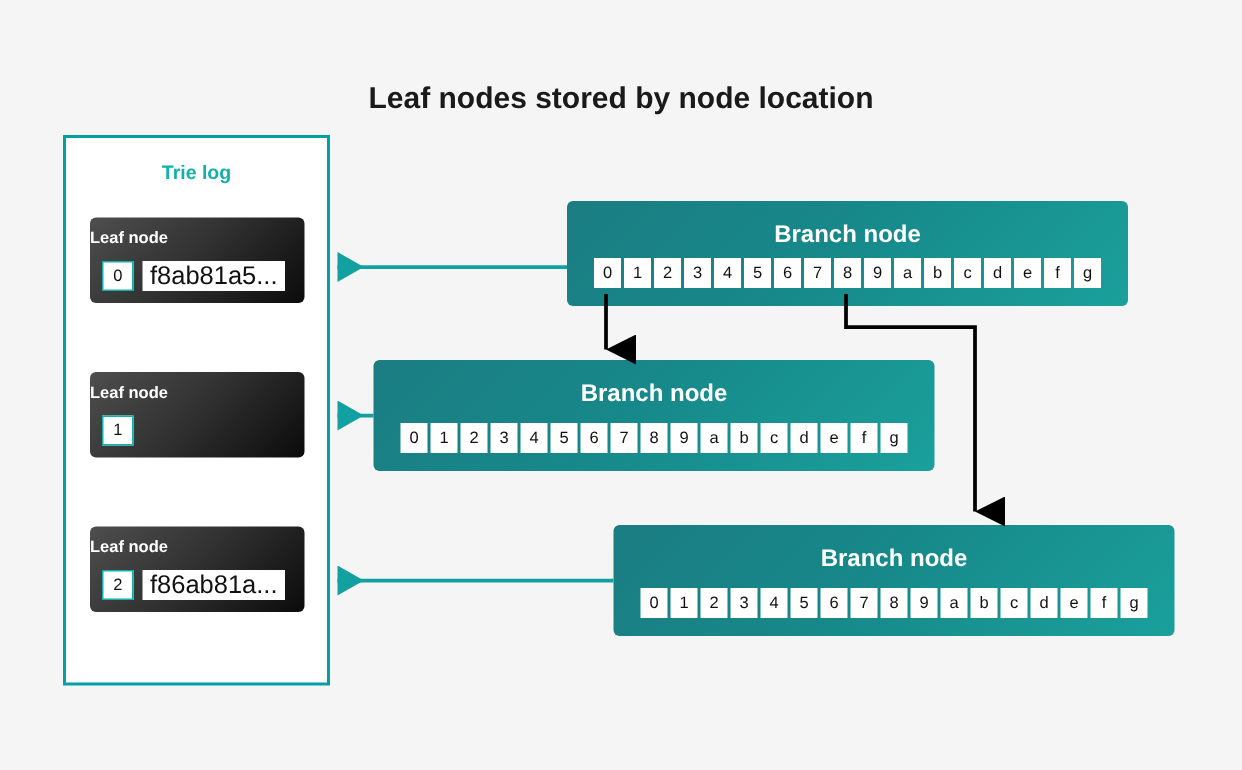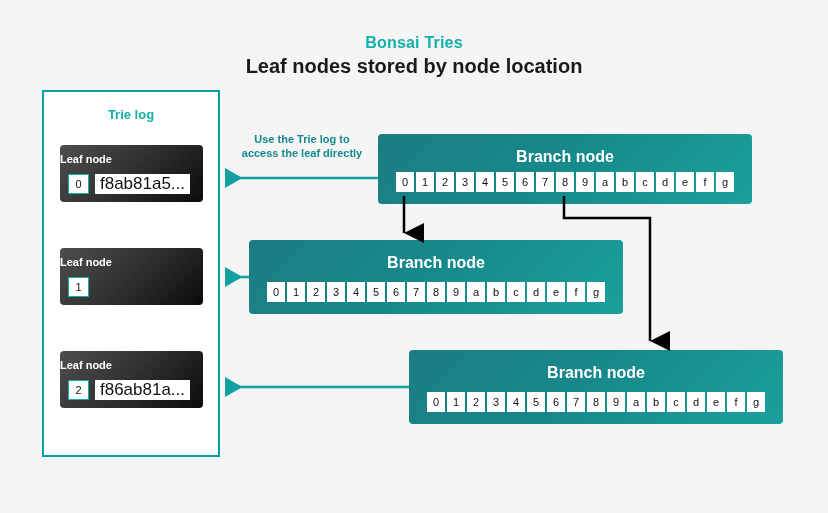--- a/index.html
+++ b/index.html
@@ -168,21 +168,20 @@
     width: 828px; height: 513px;
     z-index: 4;
     pointer-events: none;
   }
 </style>
 </head>
 <body>
 
 <div class="canvas">
 
-  <div class="title">Bonsai Tries</div>
   <div class="subtitle">Leaf nodes stored by node location</div>
 
   <div class="trielog-panel"></div>
   <div class="trielog-title">Trie log</div>
 
   <div class="leaf leaf-0">
     <div class="leaf-title">Leaf node</div>
     <div class="leaf-row">
       <div class="leaf-index">0</div>
       <div class="leaf-hash">f8ab81a5...</div>
@@ -197,24 +196,20 @@
   </div>
 
   <div class="leaf leaf-2">
     <div class="leaf-title">Leaf node</div>
     <div class="leaf-row">
       <div class="leaf-index">2</div>
       <div class="leaf-hash">f86ab81a...</div>
     </div>
   </div>
 
-  <div class="annot">
-    <span>Use the Trie log to</span><br>
-    <span>access the leaf directly</span>
-  </div>
 
   <div class="branch branch-1">
     <div class="branch-title">Branch node</div>
     <div class="branch-cells">
         <div class="cell">0</div>
         <div class="cell">1</div>
         <div class="cell">2</div>
         <div class="cell">3</div>
         <div class="cell">4</div>
         <div class="cell">5</div>

